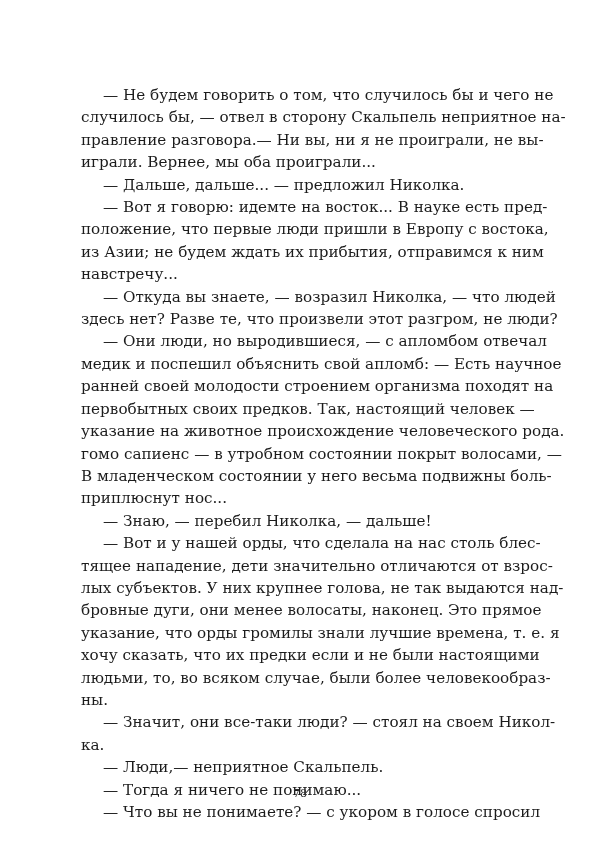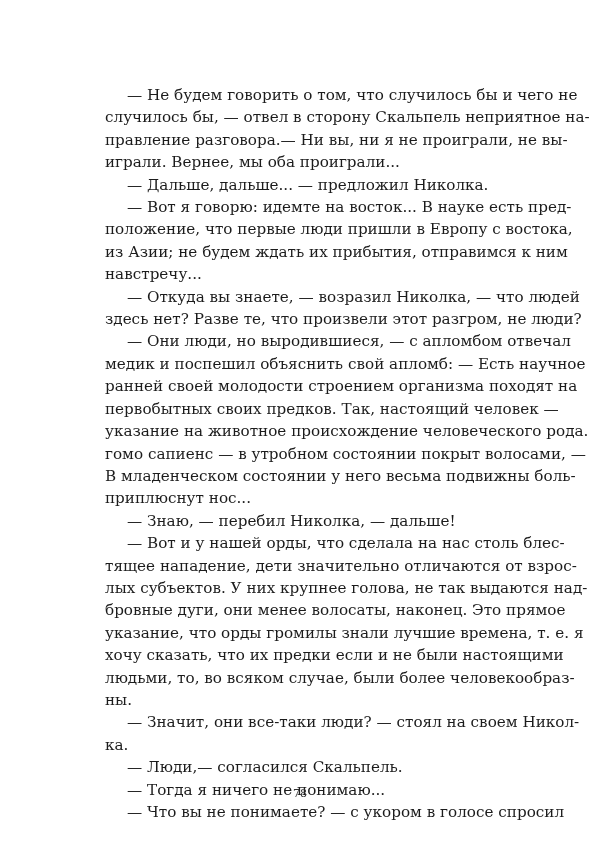--- a/index.html
+++ b/index.html
@@ -3,21 +3,21 @@
 <meta charset="utf-8">
 <style>
   html, body { margin: 0; padding: 0; background: #ffffff; }
   body { width: 600px; height: 850px; position: relative; overflow: hidden; }
   .page {
     position: absolute; left: 81px; top: 84px; width: 439px;
     font-family: "DejaVu Serif", "Liberation Serif", serif;
     font-size: 15.2px; line-height: 22.4px; color: #1c1c1c;
     text-align: justify;
   }
-  .line { display: block; text-align: justify; text-align-last: justify; white-space: nowrap; margin-left: 24px; }
+  .line { display: block; text-align: justify; text-align-last: justify; white-space: nowrap; }
   .line.last { text-align-last: left; }
   .line.first { text-indent: 22px; }
   .page-number {
     position: absolute; left: 0; width: 600px; top: 787px; text-align: center;
     font-family: "DejaVu Serif", "Liberation Serif", serif; font-size: 11px; color: #333;
   }
 </style>
 </head>
 <body>
 
@@ -62,21 +62,21 @@
       <span class="line">указание, что орды громилы знали лучшие времена, т. е. я</span>
       <span class="line">хочу сказать, что их предки если и не были настоящими</span>
       <span class="line">людьми, то, во всяком случае, были более человекообраз-</span>
       <span class="line last">ны.</span>
     </div>
     <div>
       <span class="line first">— Значит, они все-таки люди? — стоял на своем Никол-</span>
       <span class="line last">ка.</span>
     </div>
     <div>
-      <span class="line first last">— Люди,— согласился Скальпель.</span>
+      <span class="line first last">— Люди,— неприятное Скальпель.</span>
     </div>
     <div>
       <span class="line first last">— Тогда я ничего не понимаю...</span>
     </div>
     <div>
       <span class="line first">— Что вы не понимаете? — с укором в голосе спросил</span>
     </div>
   </div>
 <div class="page-number">78</div>
 

